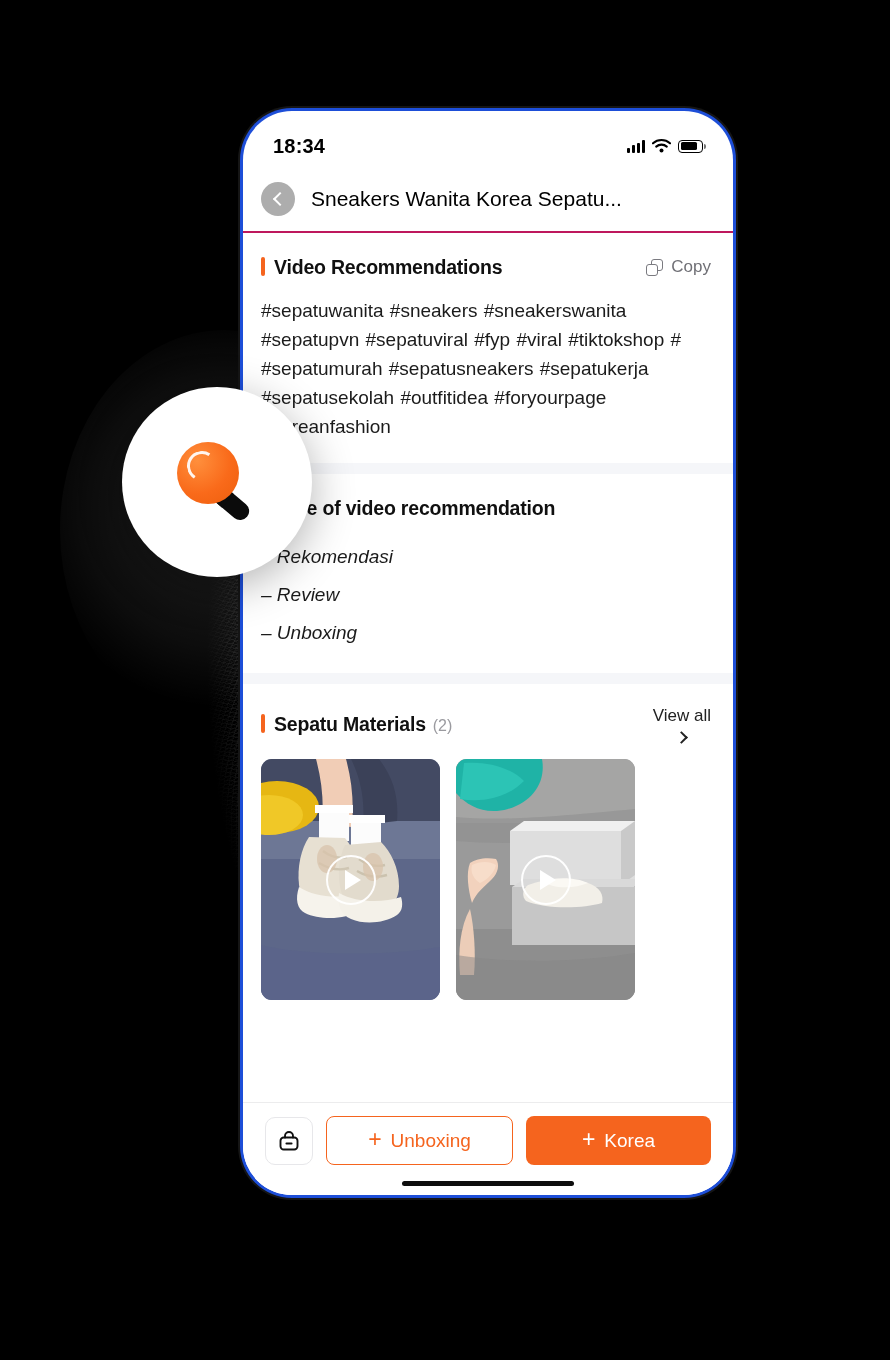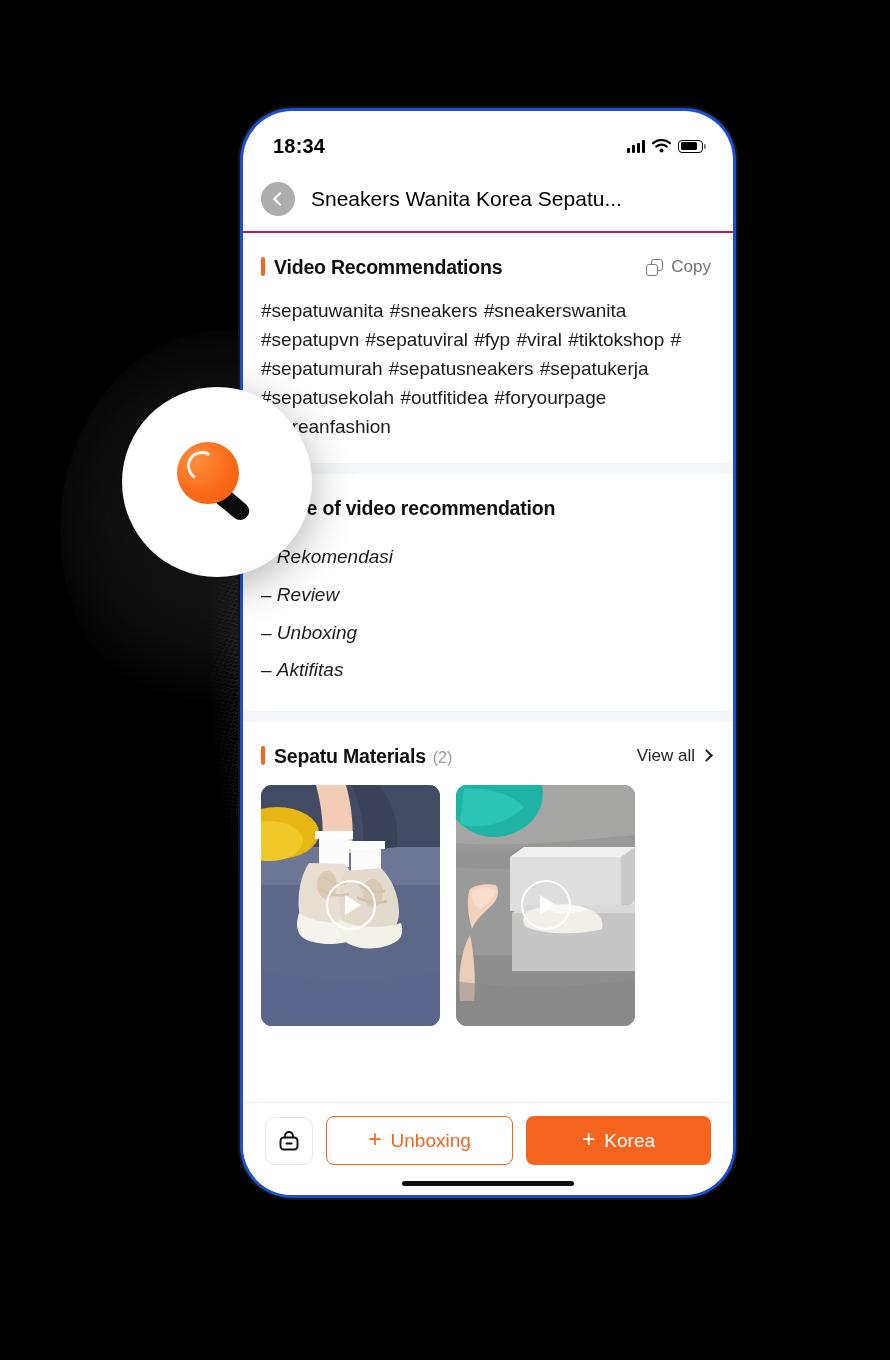--- a/index.html
+++ b/index.html
@@ -101,21 +101,21 @@
   .seccount { font-size:16px; color:#9a9a9f; margin-left:7px; font-weight:400; }
 
   .copybtn { display:flex; align-items:center; gap:8px; color:#707076; font-size:17px; }
   .copy-ic { width:17px; height:17px; position:relative; flex:0 0 17px; }
   .copy-ic b, .copy-ic i {
     position:absolute; display:block; border:1.7px solid #7a7a80; border-radius:3px;
   }
   .copy-ic b { width:12px; height:12px; left:0; bottom:0; background:#fff; }
   .copy-ic i { width:12px; height:12px; right:0; top:0; }
 
-  .viewall { display:flex; align-items:center; gap:7px; color:#222; font-size:17px; }
+  .viewall { display:flex; align-items:center; gap:7px; color:#222; font-size:17px;flex-direction:column; }
   .chev-r { width:9px; height:9px; border-right:2px solid #222; border-top:2px solid #222; transform:rotate(45deg); }
   .chev-l { width:10px; height:10px; border-left:2.4px solid #fff; border-bottom:2.4px solid #fff; transform:rotate(45deg); margin-left:4px; }
 
   .tags {
     margin-top:18px; font-size:19px; line-height:1.52; color:#1b1b1b;
     word-spacing:1px;
   }
 
   .typelist { margin-top:18px; }
   .typelist li { list-style:none; font-size:19px; line-height:1.98; color:#1b1b1b;font-style:italic; }
@@ -249,21 +249,20 @@
         <div class="divider"></div>
 
         <div class="section">
           <div class="sectitle">
             <h2>Type of video recommendation</h2>
           </div>
           <ul class="typelist">
             <li>Rekomendasi</li>
             <li>Review</li>
             <li>Unboxing</li>
-            <li>Aktifitas</li>
           </ul>
         </div>
 
         <div class="divider"></div>
 
         <div class="section">
           <div class="sechead">
             <div class="sectitle">
               <h2>Sepatu Materials</h2>
               <span class="seccount">(2)</span>

